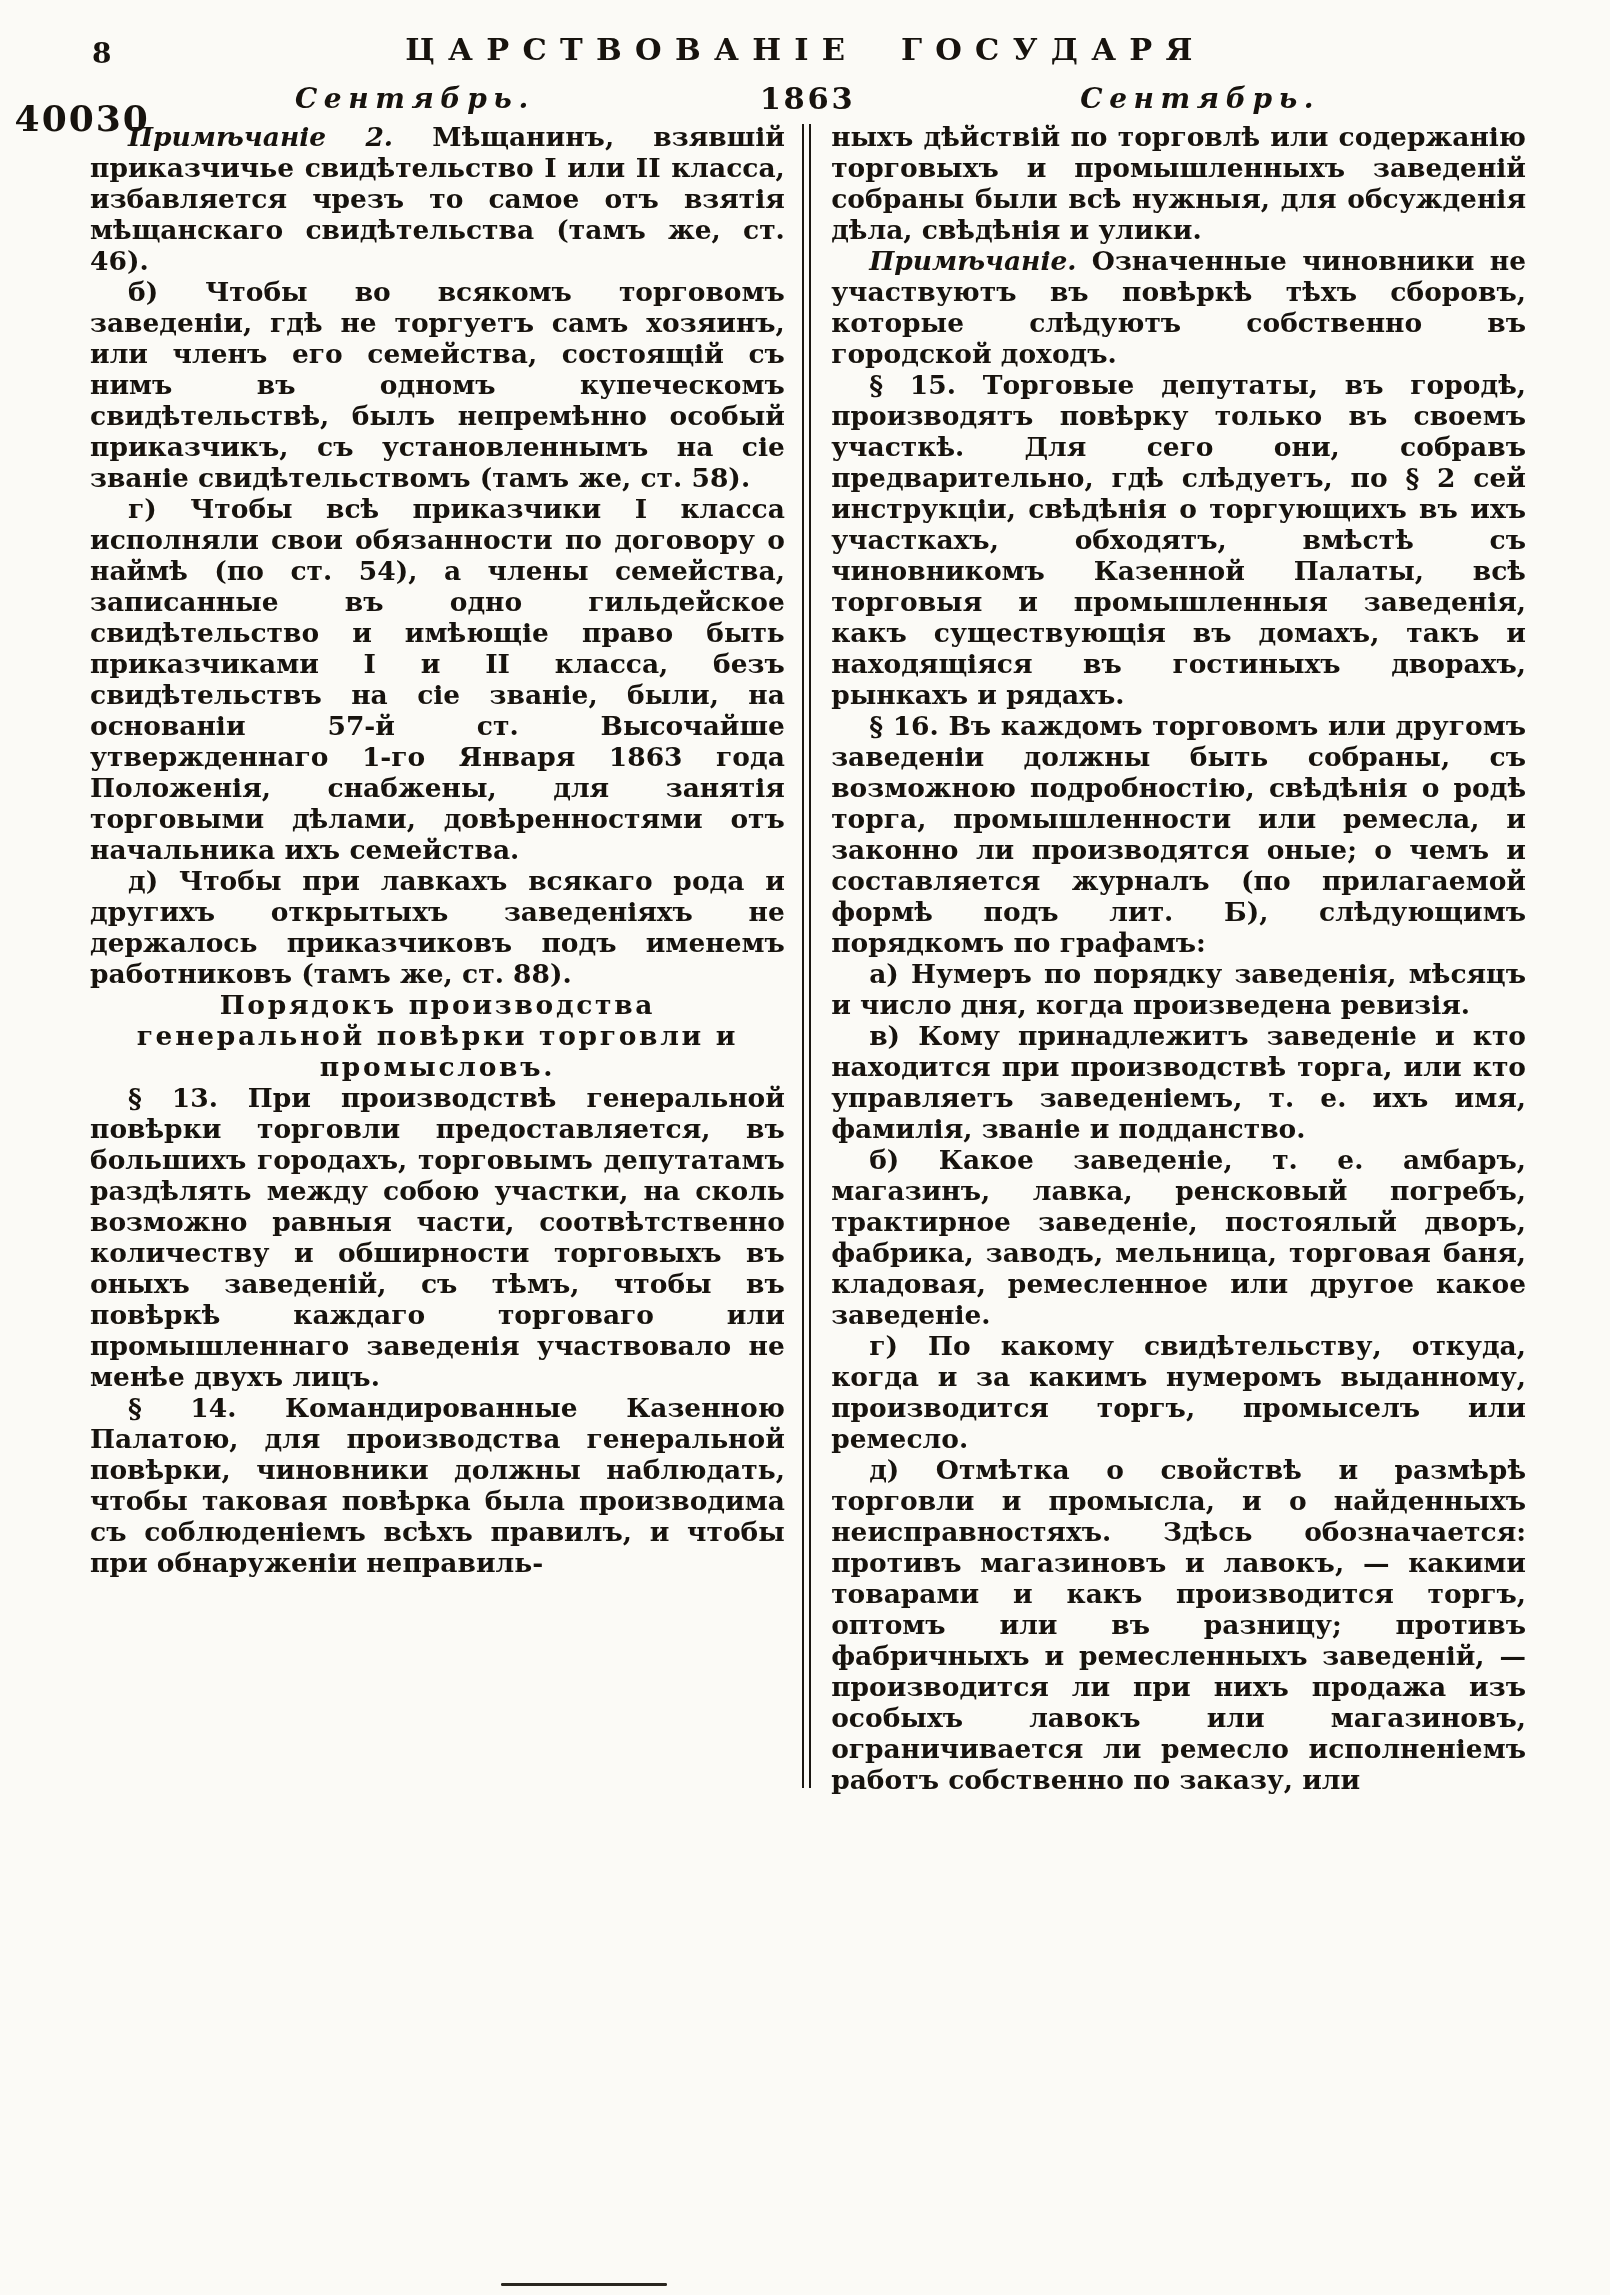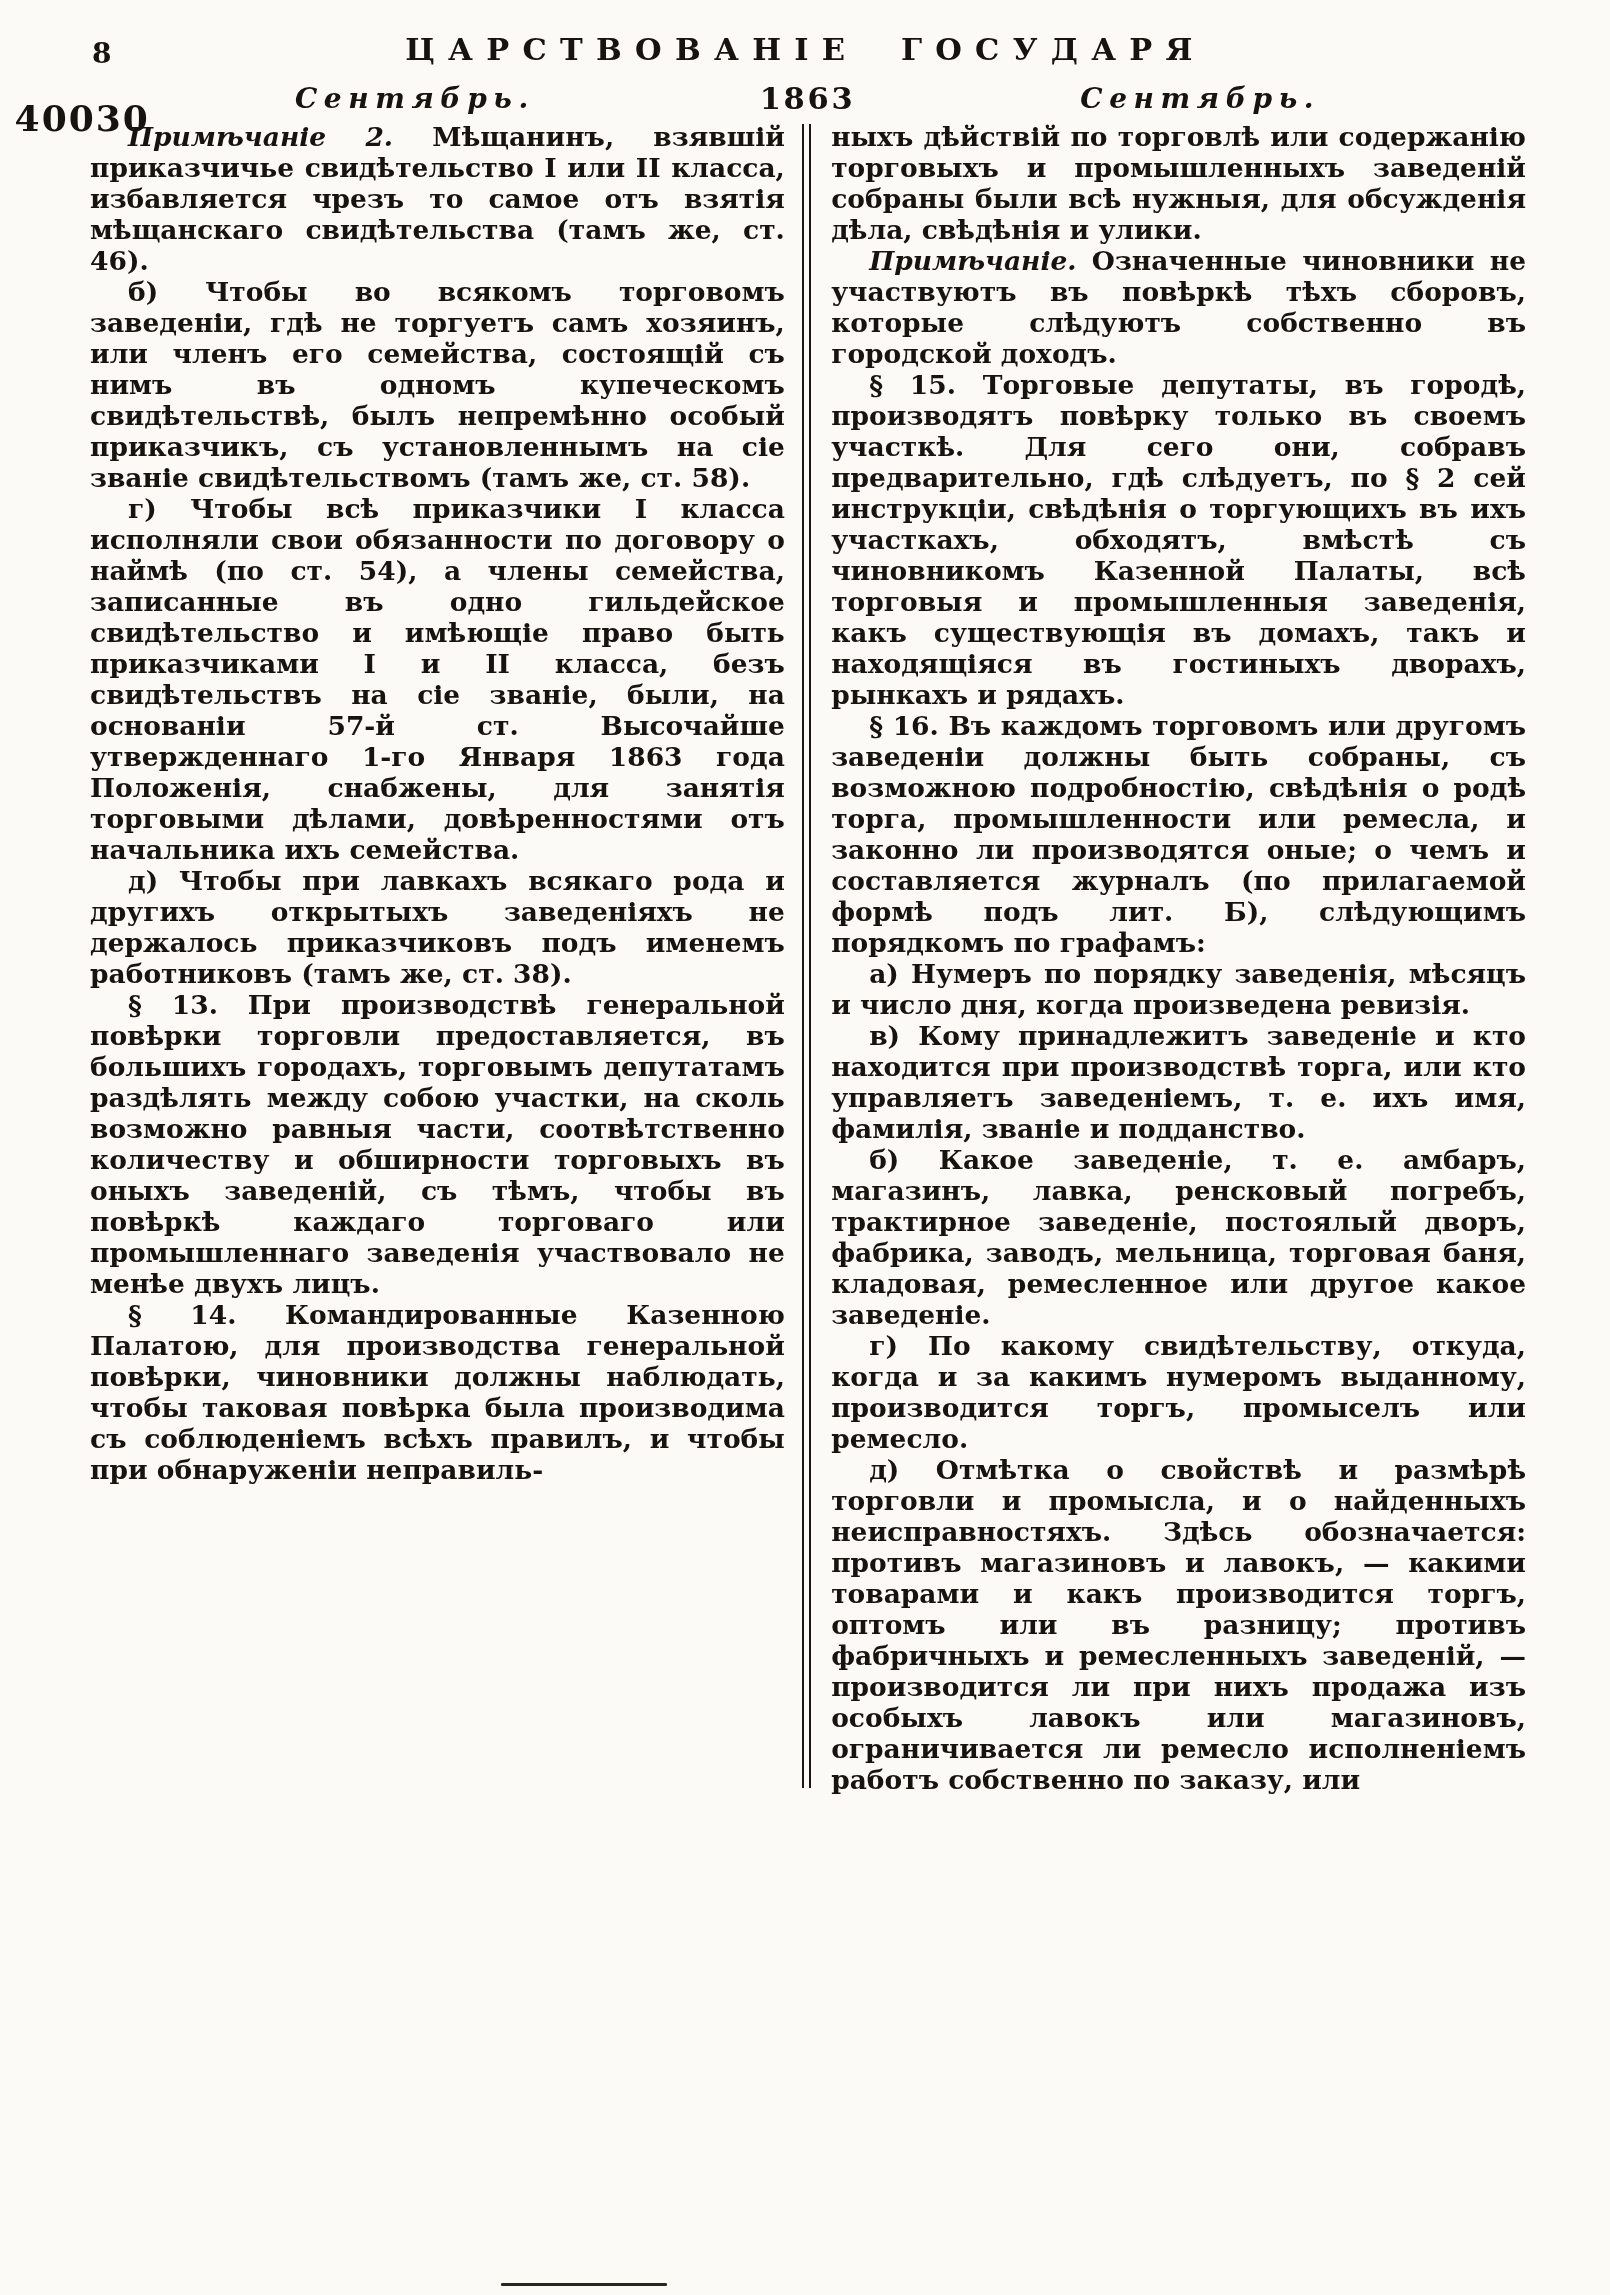--- a/index.html
+++ b/index.html
@@ -114,21 +114,22 @@
     <span class="side">Сентябрь.</span>
   </div>
 
   <div class="act-number">40030</div>
 
   <div class="columns">
     <div class="col left">
         <p class="note"><i>Примѣчаніе 2. </i>Мѣщанинъ, взявшій приказчичье свидѣтельство I или II класса, избавляется чрезъ то самое отъ взятія мѣщанскаго свидѣтельства (тамъ же, ст. 46).</p>
         <p class="p">б) Чтобы во всякомъ торговомъ заведеніи, гдѣ не торгуетъ самъ хозяинъ, или членъ его семейства, состоящій съ нимъ въ одномъ купеческомъ свидѣтельствѣ, былъ непремѣнно особый приказчикъ, съ установленнымъ на сіе званіе свидѣтельствомъ (тамъ же, ст. 58).</p>
         <p class="p">г) Чтобы всѣ приказчики I класса исполняли свои обязанности по договору о наймѣ (по ст. 54), а члены семейства, записанные въ одно гильдейское свидѣтельство и имѣющіе право быть приказчиками I и II класса, безъ свидѣтельствъ на сіе званіе, были, на основаніи 57-й ст. Высочайше утвержденнаго 1-го Января 1863 года Положенія, снабжены, для занятія торговыми дѣлами, довѣренностями отъ начальника ихъ семейства.</p>
-        <p class="p">д) Чтобы при лавкахъ всякаго рода и другихъ открытыхъ заведеніяхъ не держалось приказчиковъ подъ именемъ работниковъ (тамъ же, ст. 38).</p>
+        <p class="p">д) Чтобы при лавкахъ всякаго рода и другихъ открытыхъ заведеніяхъ не держалось приказчиковъ подъ именемъ работниковъ (тамъ же, ст. 88).</p>
+        <p class="heading">Порядокъ производства генеральной повѣрки торговли и промысловъ.</p>
         <p class="p">§ 13. При производствѣ генеральной повѣрки торговли предоставляется, въ большихъ городахъ, торговымъ депутатамъ раздѣлять между собою участки, на сколь возможно равныя части, соотвѣтственно количеству и обширности торговыхъ въ оныхъ заведеній, съ тѣмъ, чтобы въ повѣркѣ каждаго торговаго или промышленнаго заведенія участвовало не менѣе двухъ лицъ.</p>
         <p class="p">§ 14. Командированные Казенною Палатою, для производства генеральной повѣрки, чиновники должны наблюдать, чтобы таковая повѣрка была производима съ соблюденіемъ всѣхъ правилъ, и чтобы при обнаруженіи неправиль-</p>
       </div>
     <div class="divider"></div>
     <div class="col right">
         <p class="cont">ныхъ дѣйствій по торговлѣ или содержанію торговыхъ и промышленныхъ заведеній собраны были всѣ нужныя, для обсужденія дѣла, свѣдѣнія и улики.</p>
         <p class="note"><i>Примѣчаніе. </i>Означенные чиновники не участвуютъ въ повѣркѣ тѣхъ сборовъ, которые слѣдуютъ собственно въ городской доходъ.</p>
         <p class="p">§ 15. Торговые депутаты, въ городѣ, производятъ повѣрку только въ своемъ участкѣ. Для сего они, собравъ предварительно, гдѣ слѣдуетъ, по § 2 сей инструкціи, свѣдѣнія о торгующихъ въ ихъ участкахъ, обходятъ, вмѣстѣ съ чиновникомъ Казенной Палаты, всѣ торговыя и промышленныя заведенія, какъ существующія въ домахъ, такъ и находящіяся въ гостиныхъ дворахъ, рынкахъ и рядахъ.</p>
         <p class="p">§ 16. Въ каждомъ торговомъ или другомъ заведеніи должны быть собраны, съ возможною подробностію, свѣдѣнія о родѣ торга, промышленности или ремесла, и законно ли производятся оные; о чемъ и составляется журналъ (по прилагаемой формѣ подъ лит. Б), слѣдующимъ порядкомъ по графамъ:</p>
         <p class="p">а) Нумеръ по порядку заведенія, мѣсяцъ и число дня, когда произведена ревизія.</p>

